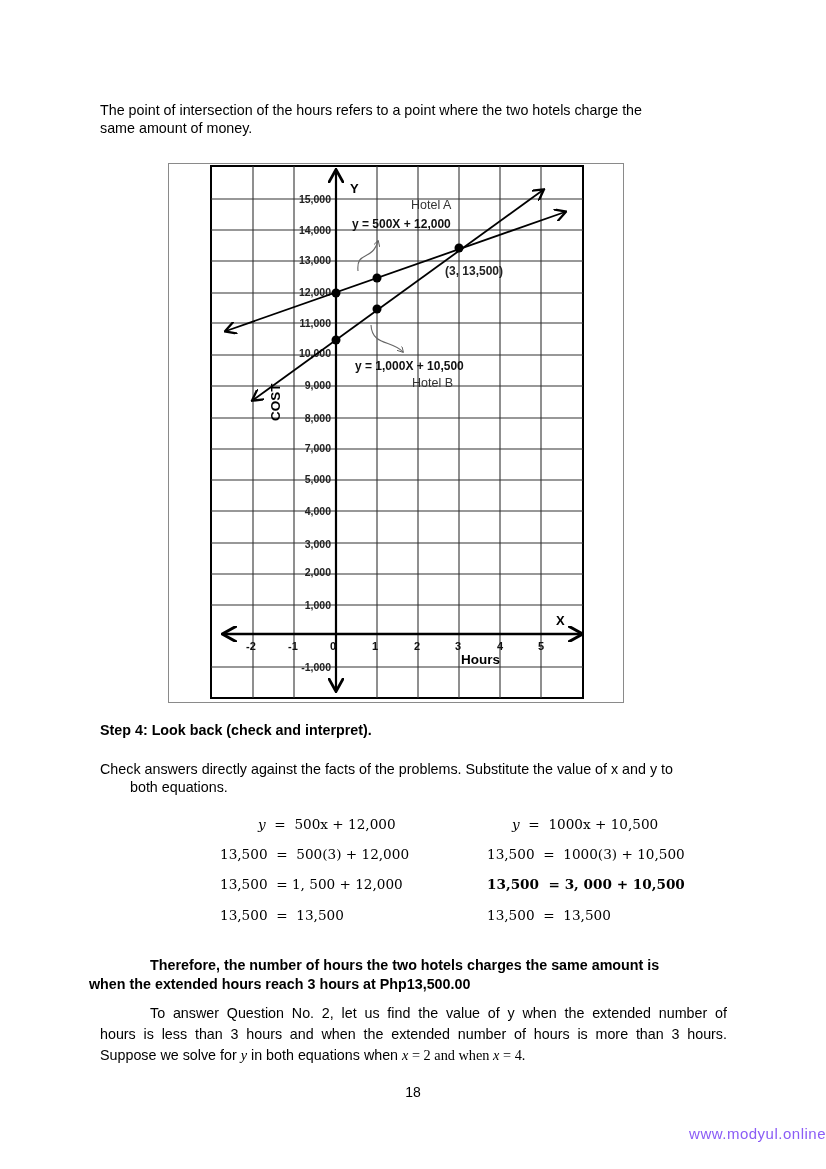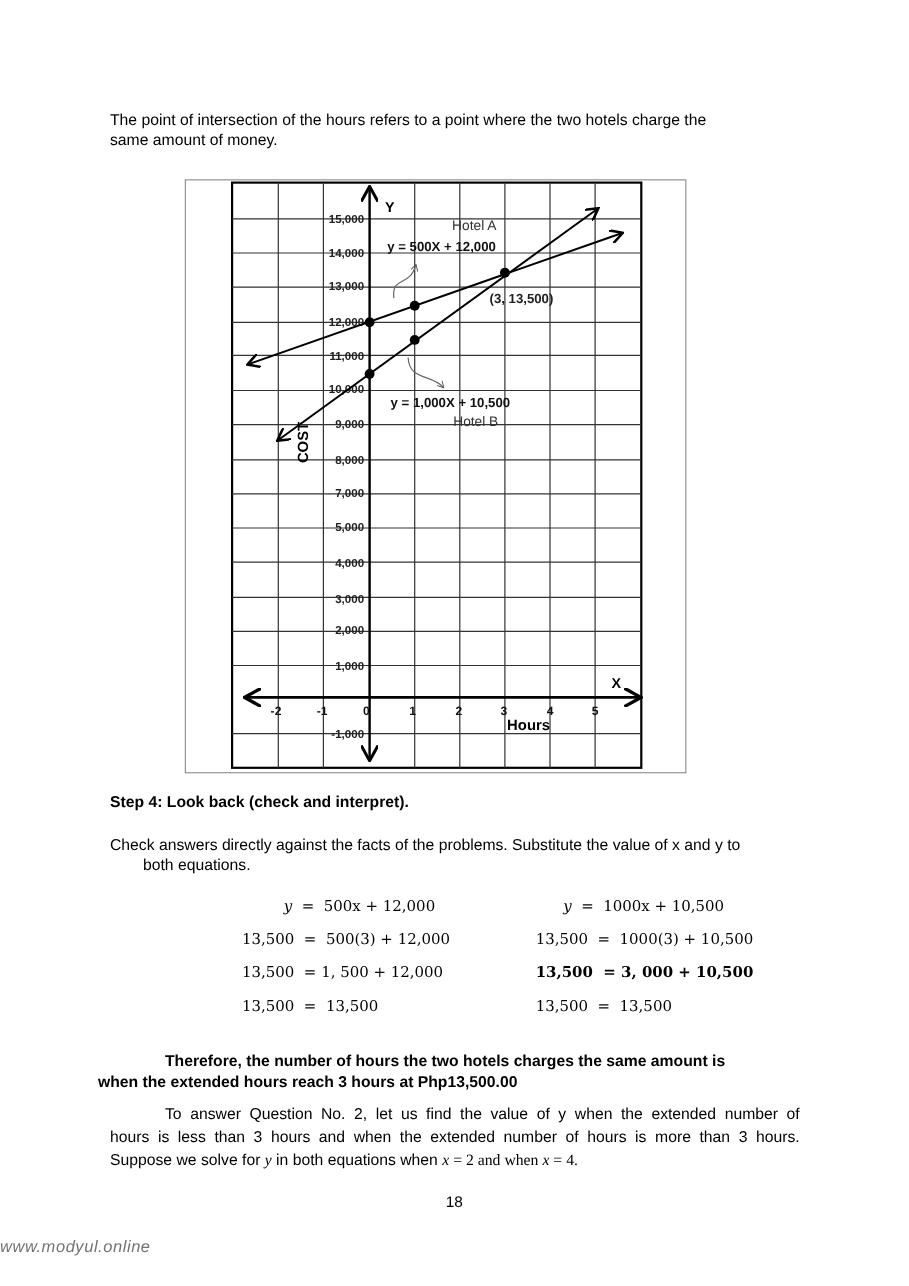--- a/index.html
+++ b/index.html
@@ -7,22 +7,22 @@
          font-family: "Liberation Sans", sans-serif; color: #000; }
   .p { position: absolute; font-size: 14.3px; line-height: 18px; margin: 0; }
   .bold { font-weight: bold; }
   .graph-frame { position: absolute; left: 168px; top: 163px; width: 456px; height: 540px;
                  border: 1.5px solid #8a8a8a; box-sizing: border-box; }
   svg text { font-family: "Liberation Sans", sans-serif; }
   .eq { position: absolute; font-family: "DejaVu Serif", "Liberation Serif", serif;
         font-size: 13.6px; white-space: pre; }
   .eq i { font-style: italic; }
   .pagenum { position: absolute; left: 0; width: 826px; top: 1084px; text-align: center; font-size: 14px; }
-  .watermark { position: absolute; left: 0; width: 826px; top: 1125px; text-align: left;
-               font-size: 15px; color: #737373; letter-spacing: 0.5px; font-style: italic; }
+  .watermark { position: absolute; left: 0; width: 826px; top: 1125px; text-align: right;
+               font-size: 15px; color: #8b5cf6; letter-spacing: 0.5px; }
 </style>
 </head>
 <body>
 
 <p class="p" style="left:100px; top:101px;">The point of intersection of the hours refers to a point where the two hotels charge the</p>
 <p class="p" style="left:100px; top:119px;">same amount of money.</p>
 
 <div class="graph-frame"></div>
 <svg width="826" height="720" style="position:absolute; left:0; top:0;" viewBox="0 0 826 720">
   <defs>

